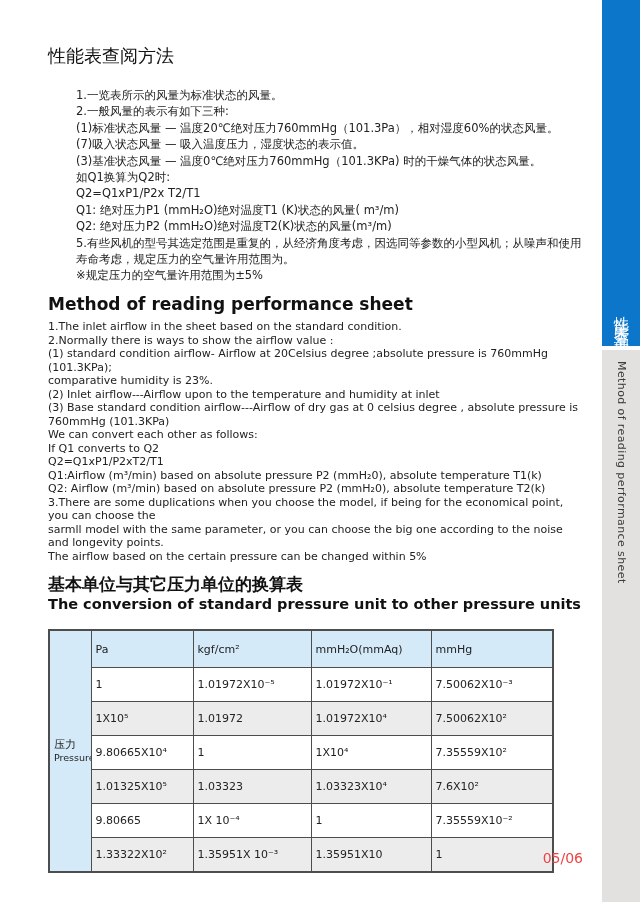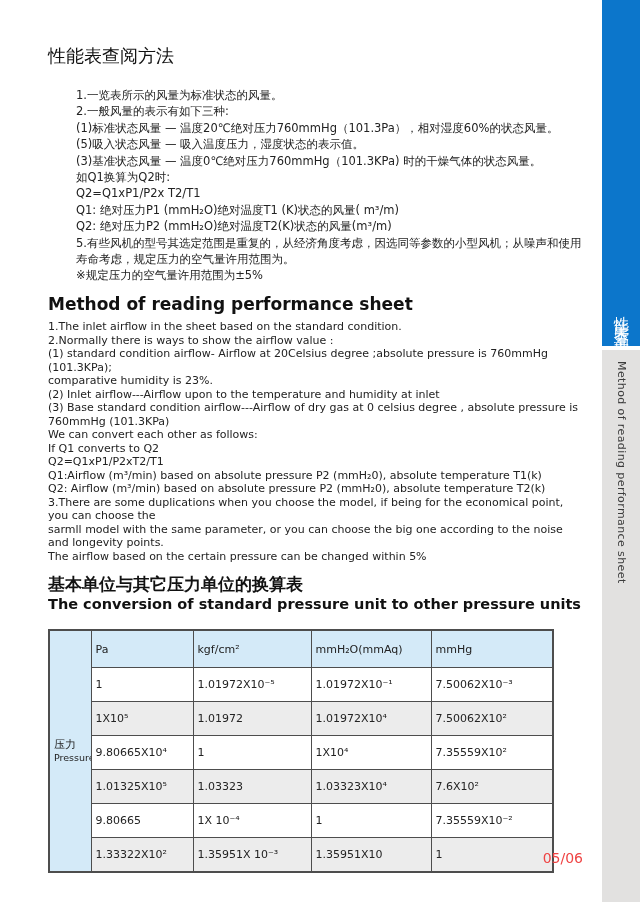--- a/index.html
+++ b/index.html
@@ -90,21 +90,21 @@
 </head>
 <body>
 
 <div class="page">
 
   <h1 class="cn-title">性能表查阅方法</h1>
   <div class="cn-body">
     <div>1.一览表所示的风量为标准状态的风量。</div>
     <div>2.一般风量的表示有如下三种:</div>
     <div>(1)标准状态风量 — 温度20℃绝对压力760mmHg（101.3Pa），相对湿度60%的状态风量。</div>
-    <div>(5)吸入状态风量 — 吸入温度压力，湿度状态的表示值。</div>
+    <div>(7)吸入状态风量 — 吸入温度压力，湿度状态的表示值。</div>
     <div>(3)基准状态风量 — 温度0℃绝对压力760mmHg（101.3KPa) 时的干燥气体的状态风量。</div>
     <div>如Q1换算为Q2时:</div>
     <div>Q2=Q1xP1/P2x T2/T1</div>
     <div>Q1: 绝对压力P1 (mmH₂O)绝对温度T1 (K)状态的风量( m³/m)</div>
     <div>Q2: 绝对压力P2 (mmH₂O)绝对温度T2(K)状态的风量(m³/m)</div>
     <div>5.有些风机的型号其选定范围是重复的，从经济角度考虑，因选同等参数的小型风机；从噪声和使用</div>
     <div>寿命考虑，规定压力的空气量许用范围为。</div>
     <div>※规定压力的空气量许用范围为±5%</div>
   </div>
 

